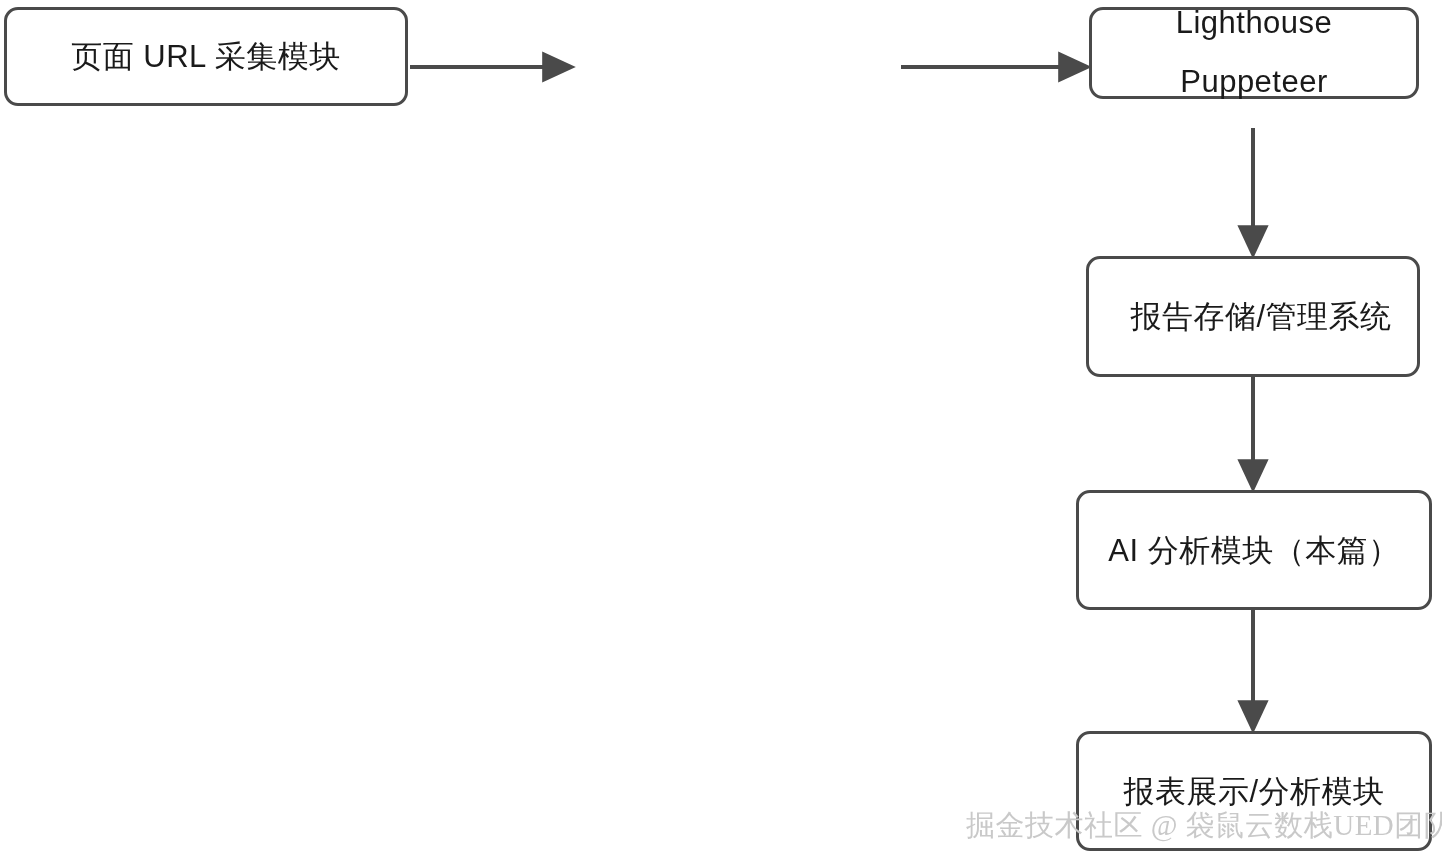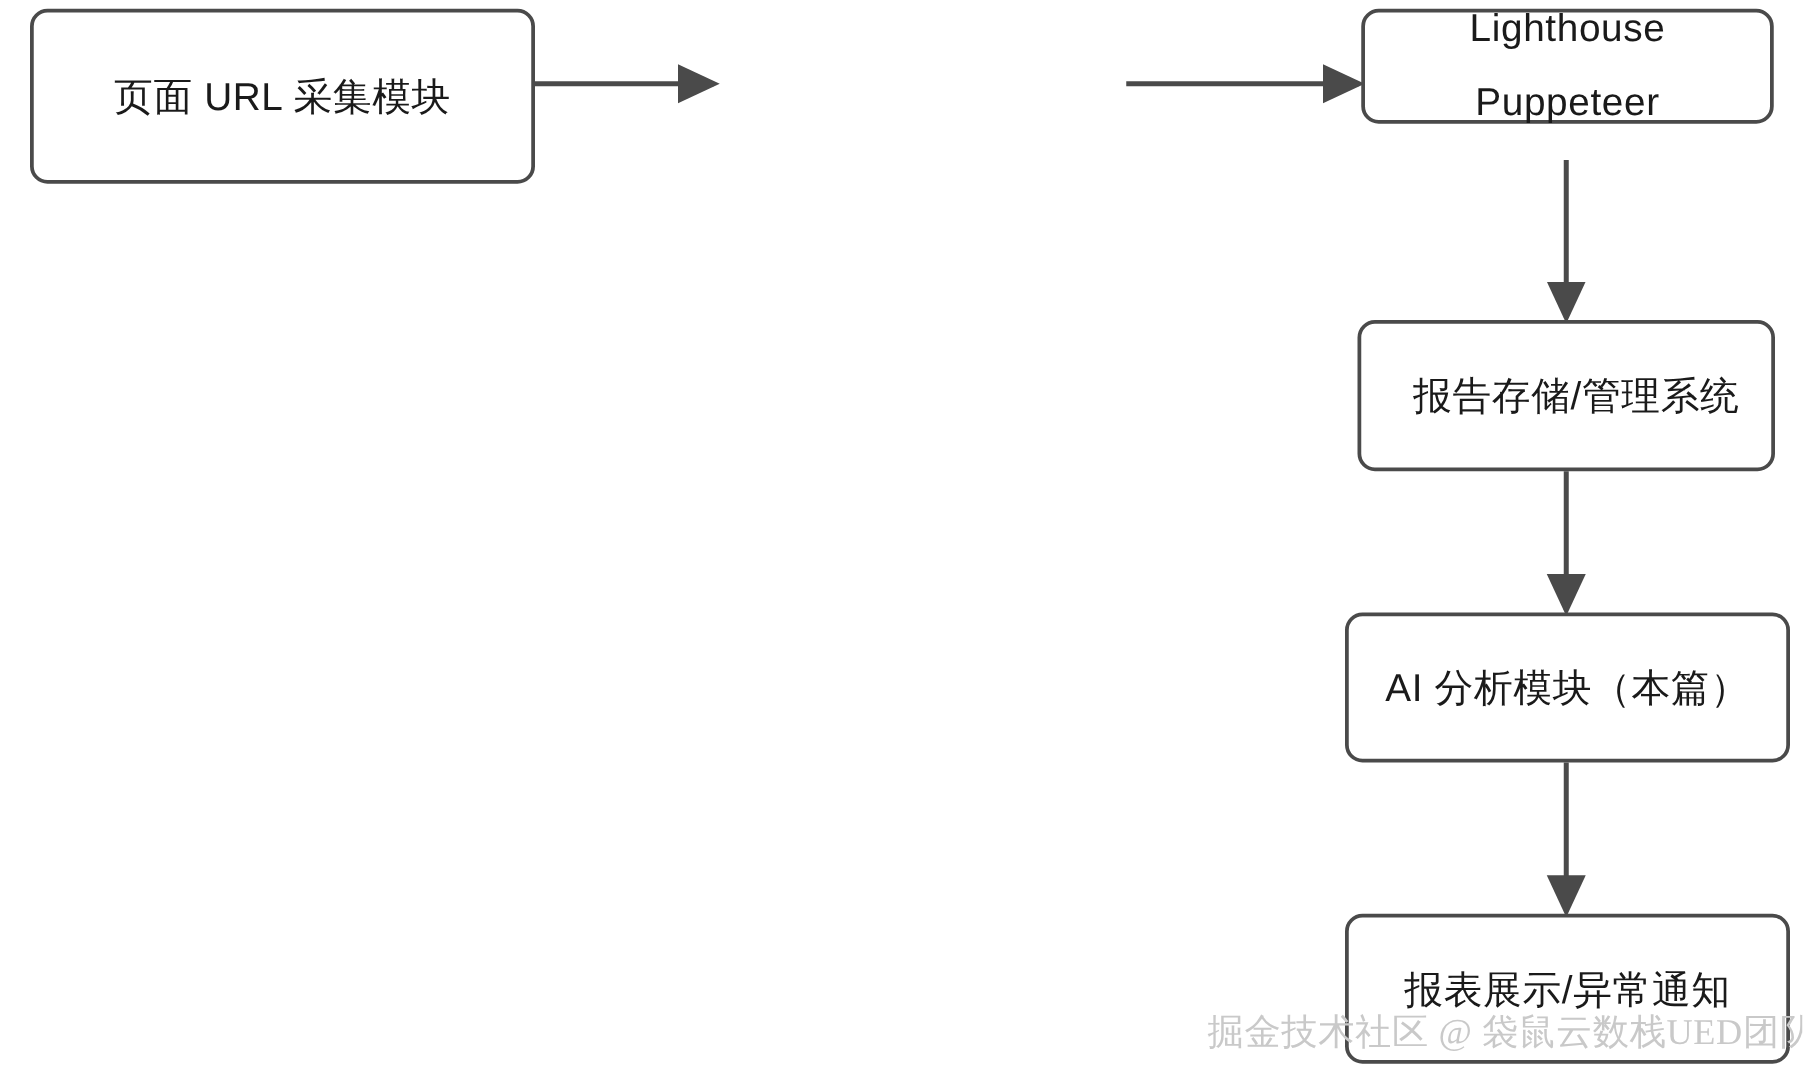--- a/index.html
+++ b/index.html
@@ -75,37 +75,37 @@
     </defs>
     <g id="edges-group">
         <line x1="410" y1="67" x2="571" y2="67" stroke="#4a4a4a" stroke-width="4" marker-end="url(#arrowhead)"></line>
         <line x1="901" y1="67" x2="1087" y2="67" stroke="#4a4a4a" stroke-width="4" marker-end="url(#arrowhead)"></line>
         <line x1="1253" y1="128" x2="1253" y2="254" stroke="#4a4a4a" stroke-width="4" marker-end="url(#arrowhead)"></line>
         <line x1="1253" y1="377" x2="1253" y2="488" stroke="#4a4a4a" stroke-width="4" marker-end="url(#arrowhead)"></line>
         <line x1="1253" y1="610" x2="1253" y2="729" stroke="#4a4a4a" stroke-width="4" marker-end="url(#arrowhead)"></line>
       </g>
   </svg>
 
-  <div class="node" id="node-url-collection" style="left: 24px; top: 7px; width: 404px; height: 140px; border-color: rgb(74, 74, 74); color: rgb(26, 26, 26); justify-content: center;">
+  <div class="node" id="node-url-collection" style="left: 4px; top: 7px; width: 404px; height: 99px; border-color: rgb(74, 74, 74); color: rgb(26, 26, 26); justify-content: center;">
     <span class="line">页面 URL 采集模块</span>
   </div>
 
 
   <div class="node two-line" id="node-lighthouse-puppeteer" style="left: 1089px; top: 7px; width: 330px; height: 92px; border-color: rgb(74, 74, 74); color: rgb(26, 26, 26);">
     <span class="line">Lighthouse</span>
     <span class="line">Puppeteer</span>
   </div>
 
   <div class="node" id="node-report-storage" style="left: 1086px; top: 256px; width: 334px; height: 121px; border-color: rgb(74, 74, 74); color: rgb(26, 26, 26); padding-left: 16px;">
     <span class="line">报告存储/管理系统</span>
   </div>
 
   <div class="node" id="node-ai-analysis" style="left: 1076px; top: 490px; width: 356px; height: 120px; border-color: rgb(74, 74, 74); color: rgb(26, 26, 26);">
     <span class="line">AI 分析模块（本篇）</span>
   </div>
 
   <div class="node" id="node-report-display" style="left: 1076px; top: 731px; width: 356px; height: 120px; border-color: rgb(74, 74, 74); color: rgb(26, 26, 26);">
-    <span class="line">报表展示/异常通知</span>
+    <span class="line">报表展示/分析模块</span>
   </div>
 
   <div class="watermark">掘金技术社区 @ 袋鼠云数栈UED团队</div>
 
 </div>
 
 </body></html>

